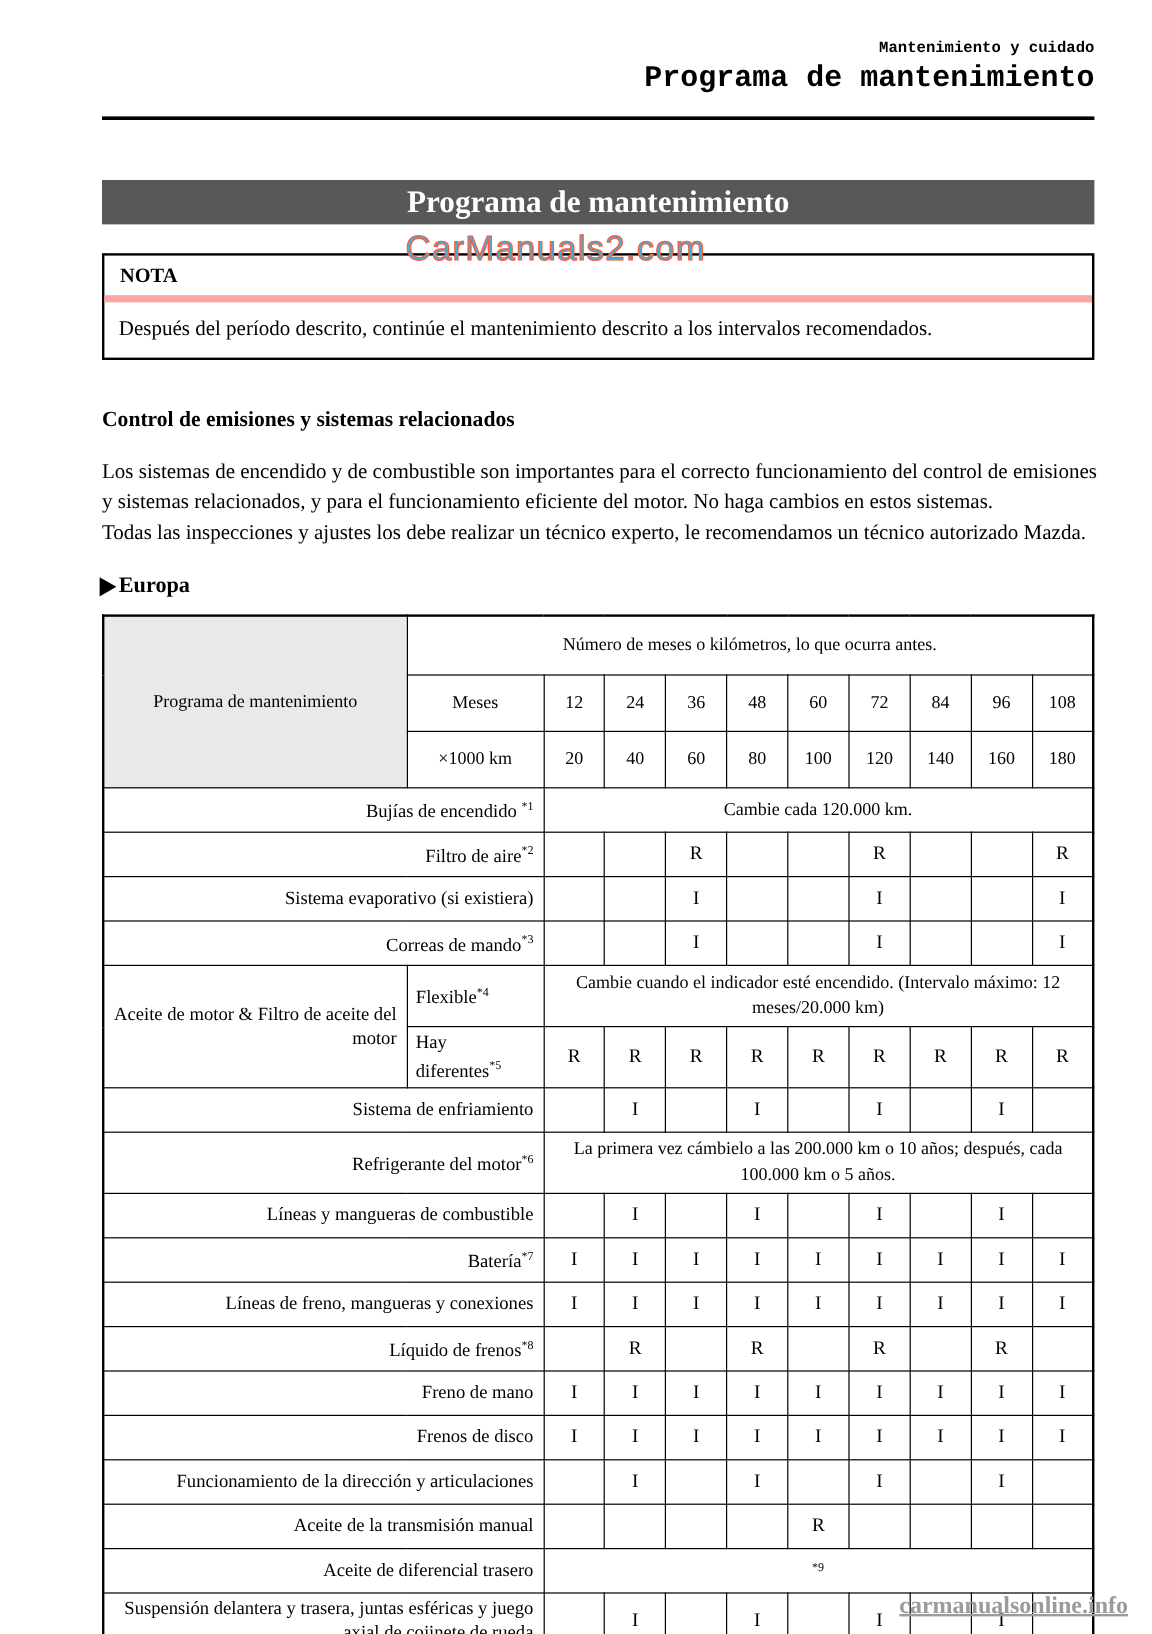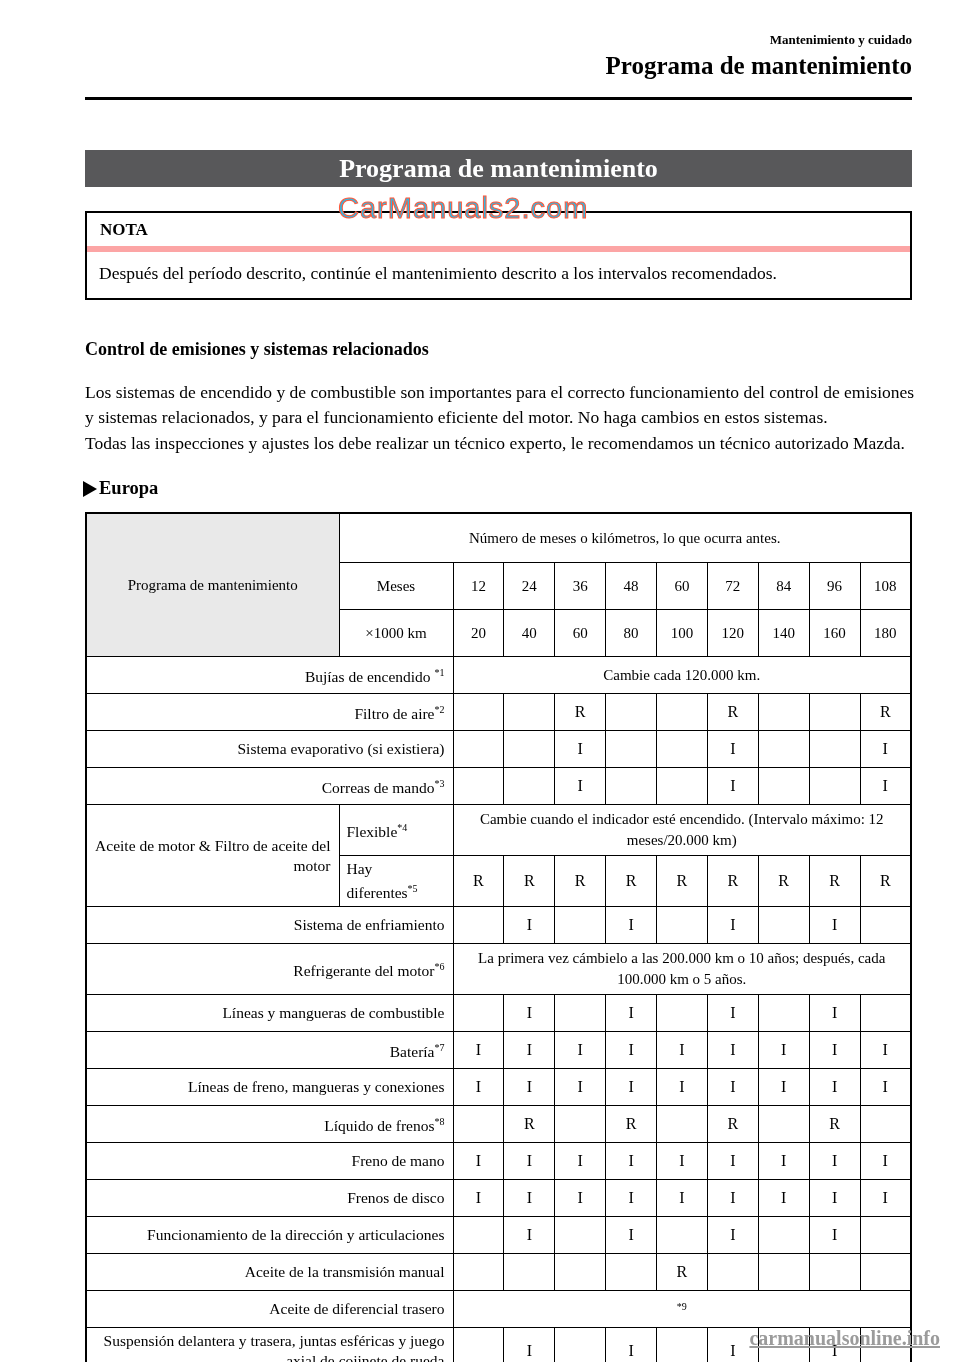--- a/index.html
+++ b/index.html
@@ -1,21 +1,21 @@
 <!DOCTYPE html>
 <html><head>
 <meta charset="utf-8">
 <style>
   html,body { margin:0; padding:0; background:#ffffff; }
   .page {
     width:960px; height:1362px; position:relative; overflow:hidden;
     font-family:"Liberation Serif", serif; color:#000; background:#fff;
   }
   
-  .top-header { padding-top:32px; margin-left:85px; width:827px; text-align:right; }
+  .top-header { padding-top:32px; margin-left:85px; width:827px; text-align:right;font-family:Liberation Mono, monospace; }
   .eyebrow { font-size:13px; font-weight:bold; line-height:16px; }
   .header-title { font-size:25px; font-weight:bold; line-height:30px; margin-top:3px; }
   .rule { margin-left:85px; width:827px; border-top:3px solid #000; margin-top:16px; }
 
   
   .banner {
     margin:50px 0 0 85px; width:827px; height:37px; background:#58585a;
     color:#fff; font-size:26px; font-weight:bold; text-align:center; line-height:37px;
   }
   .watermark-top {

